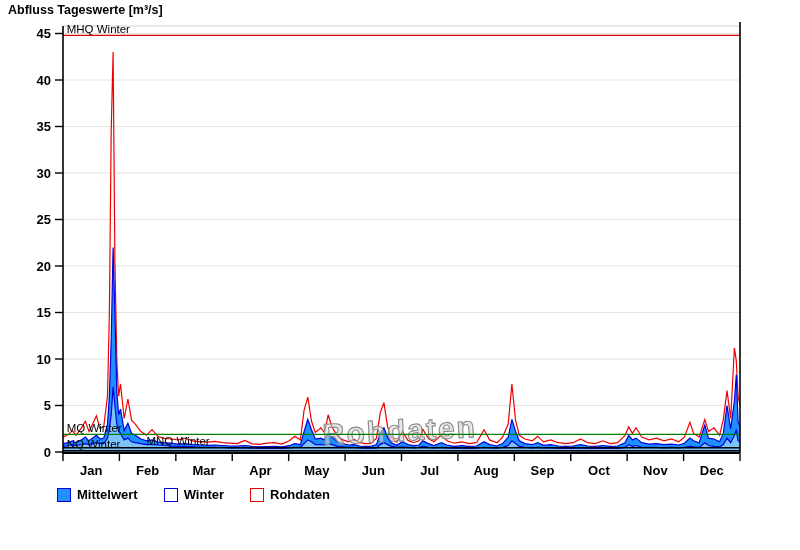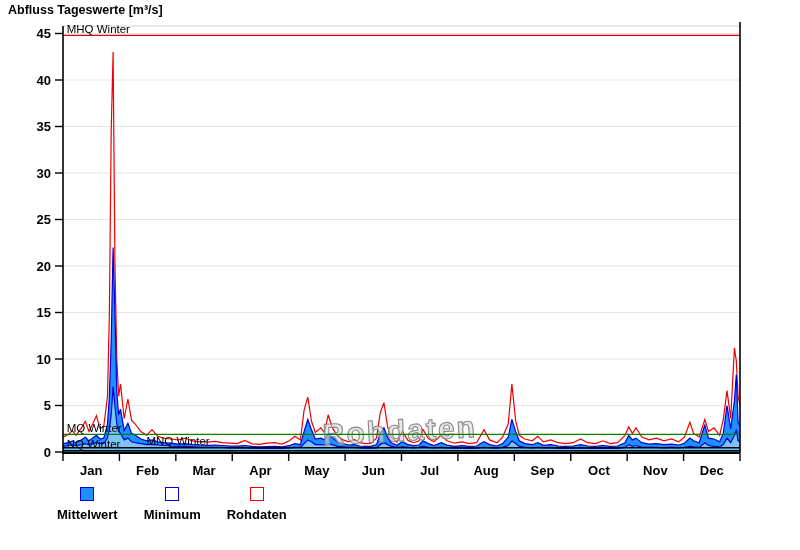--- a/index.html
+++ b/index.html
@@ -1,21 +1,21 @@
 <!DOCTYPE html>
 <html><head>
 <meta charset="utf-8">
 <style>
   html,body{margin:0;padding:0;background:#fff;}
   .page{position:relative;width:800px;height:550px;background:#ffffff;overflow:hidden;
         font-family:"Liberation Sans","DejaVu Sans",sans-serif;padding-left:42px;}
   .chart-title{position:absolute;left:8px;top:3px;font-size:12.5px;font-weight:bold;color:#000;}
   #plot{position:absolute;left:0;top:0;}
   .legend{position:absolute;left:57px;top:487px;display:flex;align-items:center;gap:26px;}
-  .legend-item{display:flex;align-items:center;gap:6px;flex-direction:column;}
+  .legend-item{display:flex;align-items:center;gap:6px;}
   .legend-swatch{width:12px;height:12px;border:1.6px solid #000;}
   .legend-label{font-size:13px;font-weight:bold;color:#000;}
 </style>
 </head>
 <body>
 
 <div class="page">
   <div class="chart-title">Abfluss Tageswerte [m³/s]</div>
 
   <svg id="plot" width="800" height="482">
@@ -100,20 +100,20 @@
       </g>
     </svg>
 
   <div class="legend">
     <div class="legend-item">
       <span class="legend-swatch" id="sw0" style="background: rgb(30, 144, 255); border-color: rgb(0, 0, 221);"></span>
       <span class="legend-label">Mittelwert</span>
     </div>
     <div class="legend-item">
       <span class="legend-swatch" id="sw1" style="background: rgb(255, 255, 255); border-color: rgb(0, 0, 221);"></span>
-      <span class="legend-label">Minimum</span>
+      <span class="legend-label">Winter</span>
     </div>
     <div class="legend-item">
       <span class="legend-swatch" id="sw2" style="background: rgb(255, 255, 255); border-color: rgb(238, 0, 0);"></span>
       <span class="legend-label">Rohdaten</span>
     </div>
   </div>
 </div>
 
 </body></html>

